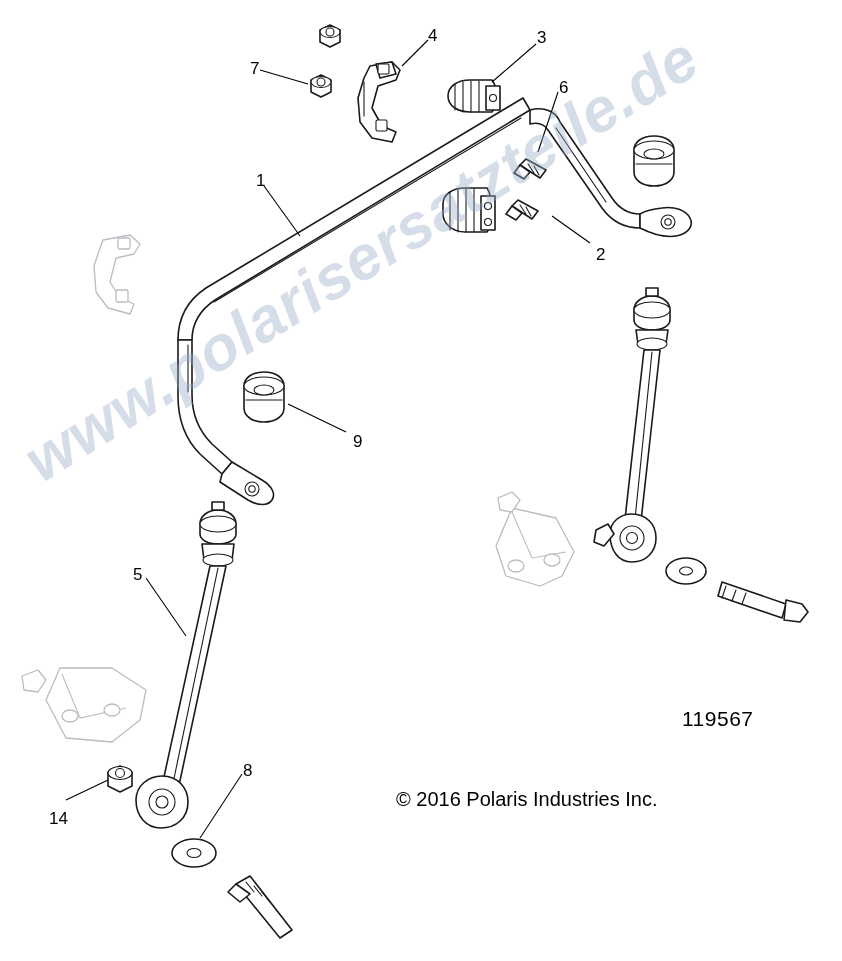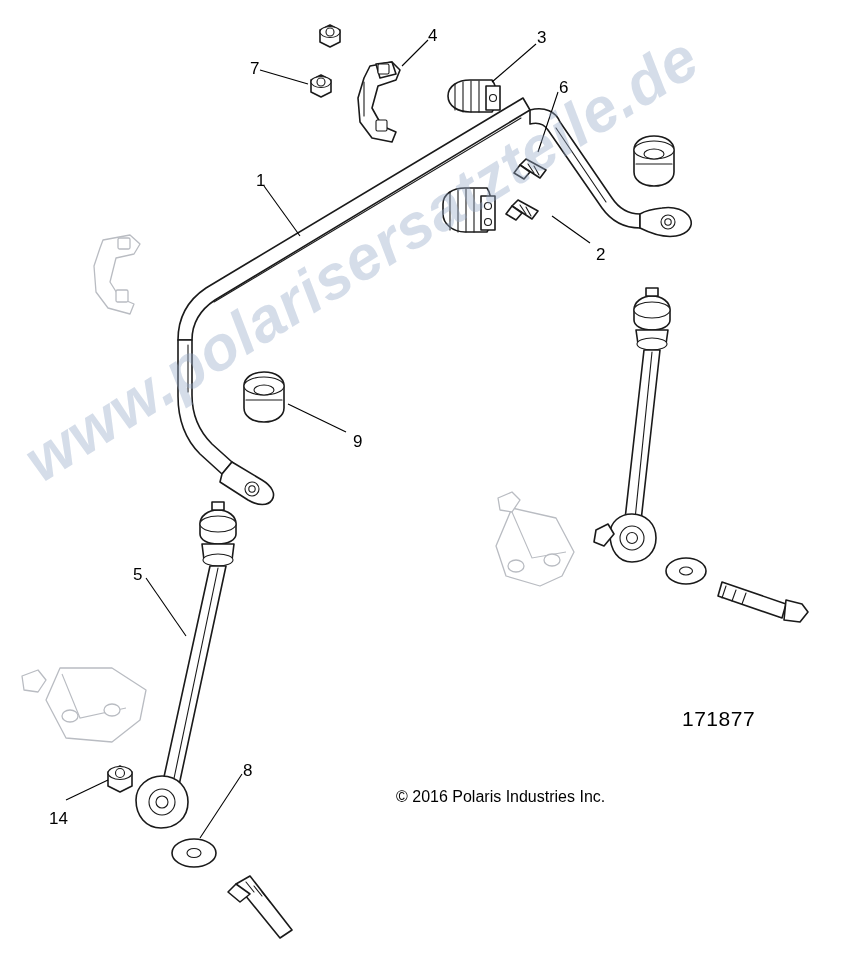--- a/index.html
+++ b/index.html
@@ -36,21 +36,21 @@
     position: absolute;
     font-family: "Liberation Sans", sans-serif;
     font-size: 21px;
     color: #000000;
     letter-spacing: 0.5px;
     white-space: nowrap;
   }
   .copyright {
     position: absolute;
     font-family: "Liberation Sans", sans-serif;
-    font-size: 16px;
+    font-size: 20px;
     color: #000000;
     white-space: nowrap;
   }
   .watermark {
     position: absolute;
     left: 30px;
     top: 430px;
     width: 790px;
     text-align: left;
     font-family: "Liberation Sans", sans-serif;
@@ -265,18 +265,18 @@
   <div class="callout" style="left:596px; top:246px;">2</div>
   <div class="callout" style="left:537px; top:29px;">3</div>
   <div class="callout" style="left:428px; top:27px;">4</div>
   <div class="callout" style="left:133px; top:566px;">5</div>
   <div class="callout" style="left:559px; top:79px;">6</div>
   <div class="callout" style="left:250px; top:60px;">7</div>
   <div class="callout" style="left:243px; top:762px;">8</div>
   <div class="callout" style="left:353px; top:433px;">9</div>
   <div class="callout" style="left:49px; top:810px;">14</div>
 
-  <div class="part-number" style="left:682px; top:707px;">171877</div>
+  <div class="part-number" style="left:682px; top:707px;">119567</div>
   <div class="copyright" style="left:396px; top:788px;">© 2016 Polaris Industries Inc.</div>
 
   <div class="watermark">www.polarisersatzteile.de</div>
 
 </div>
 
 </body></html>

